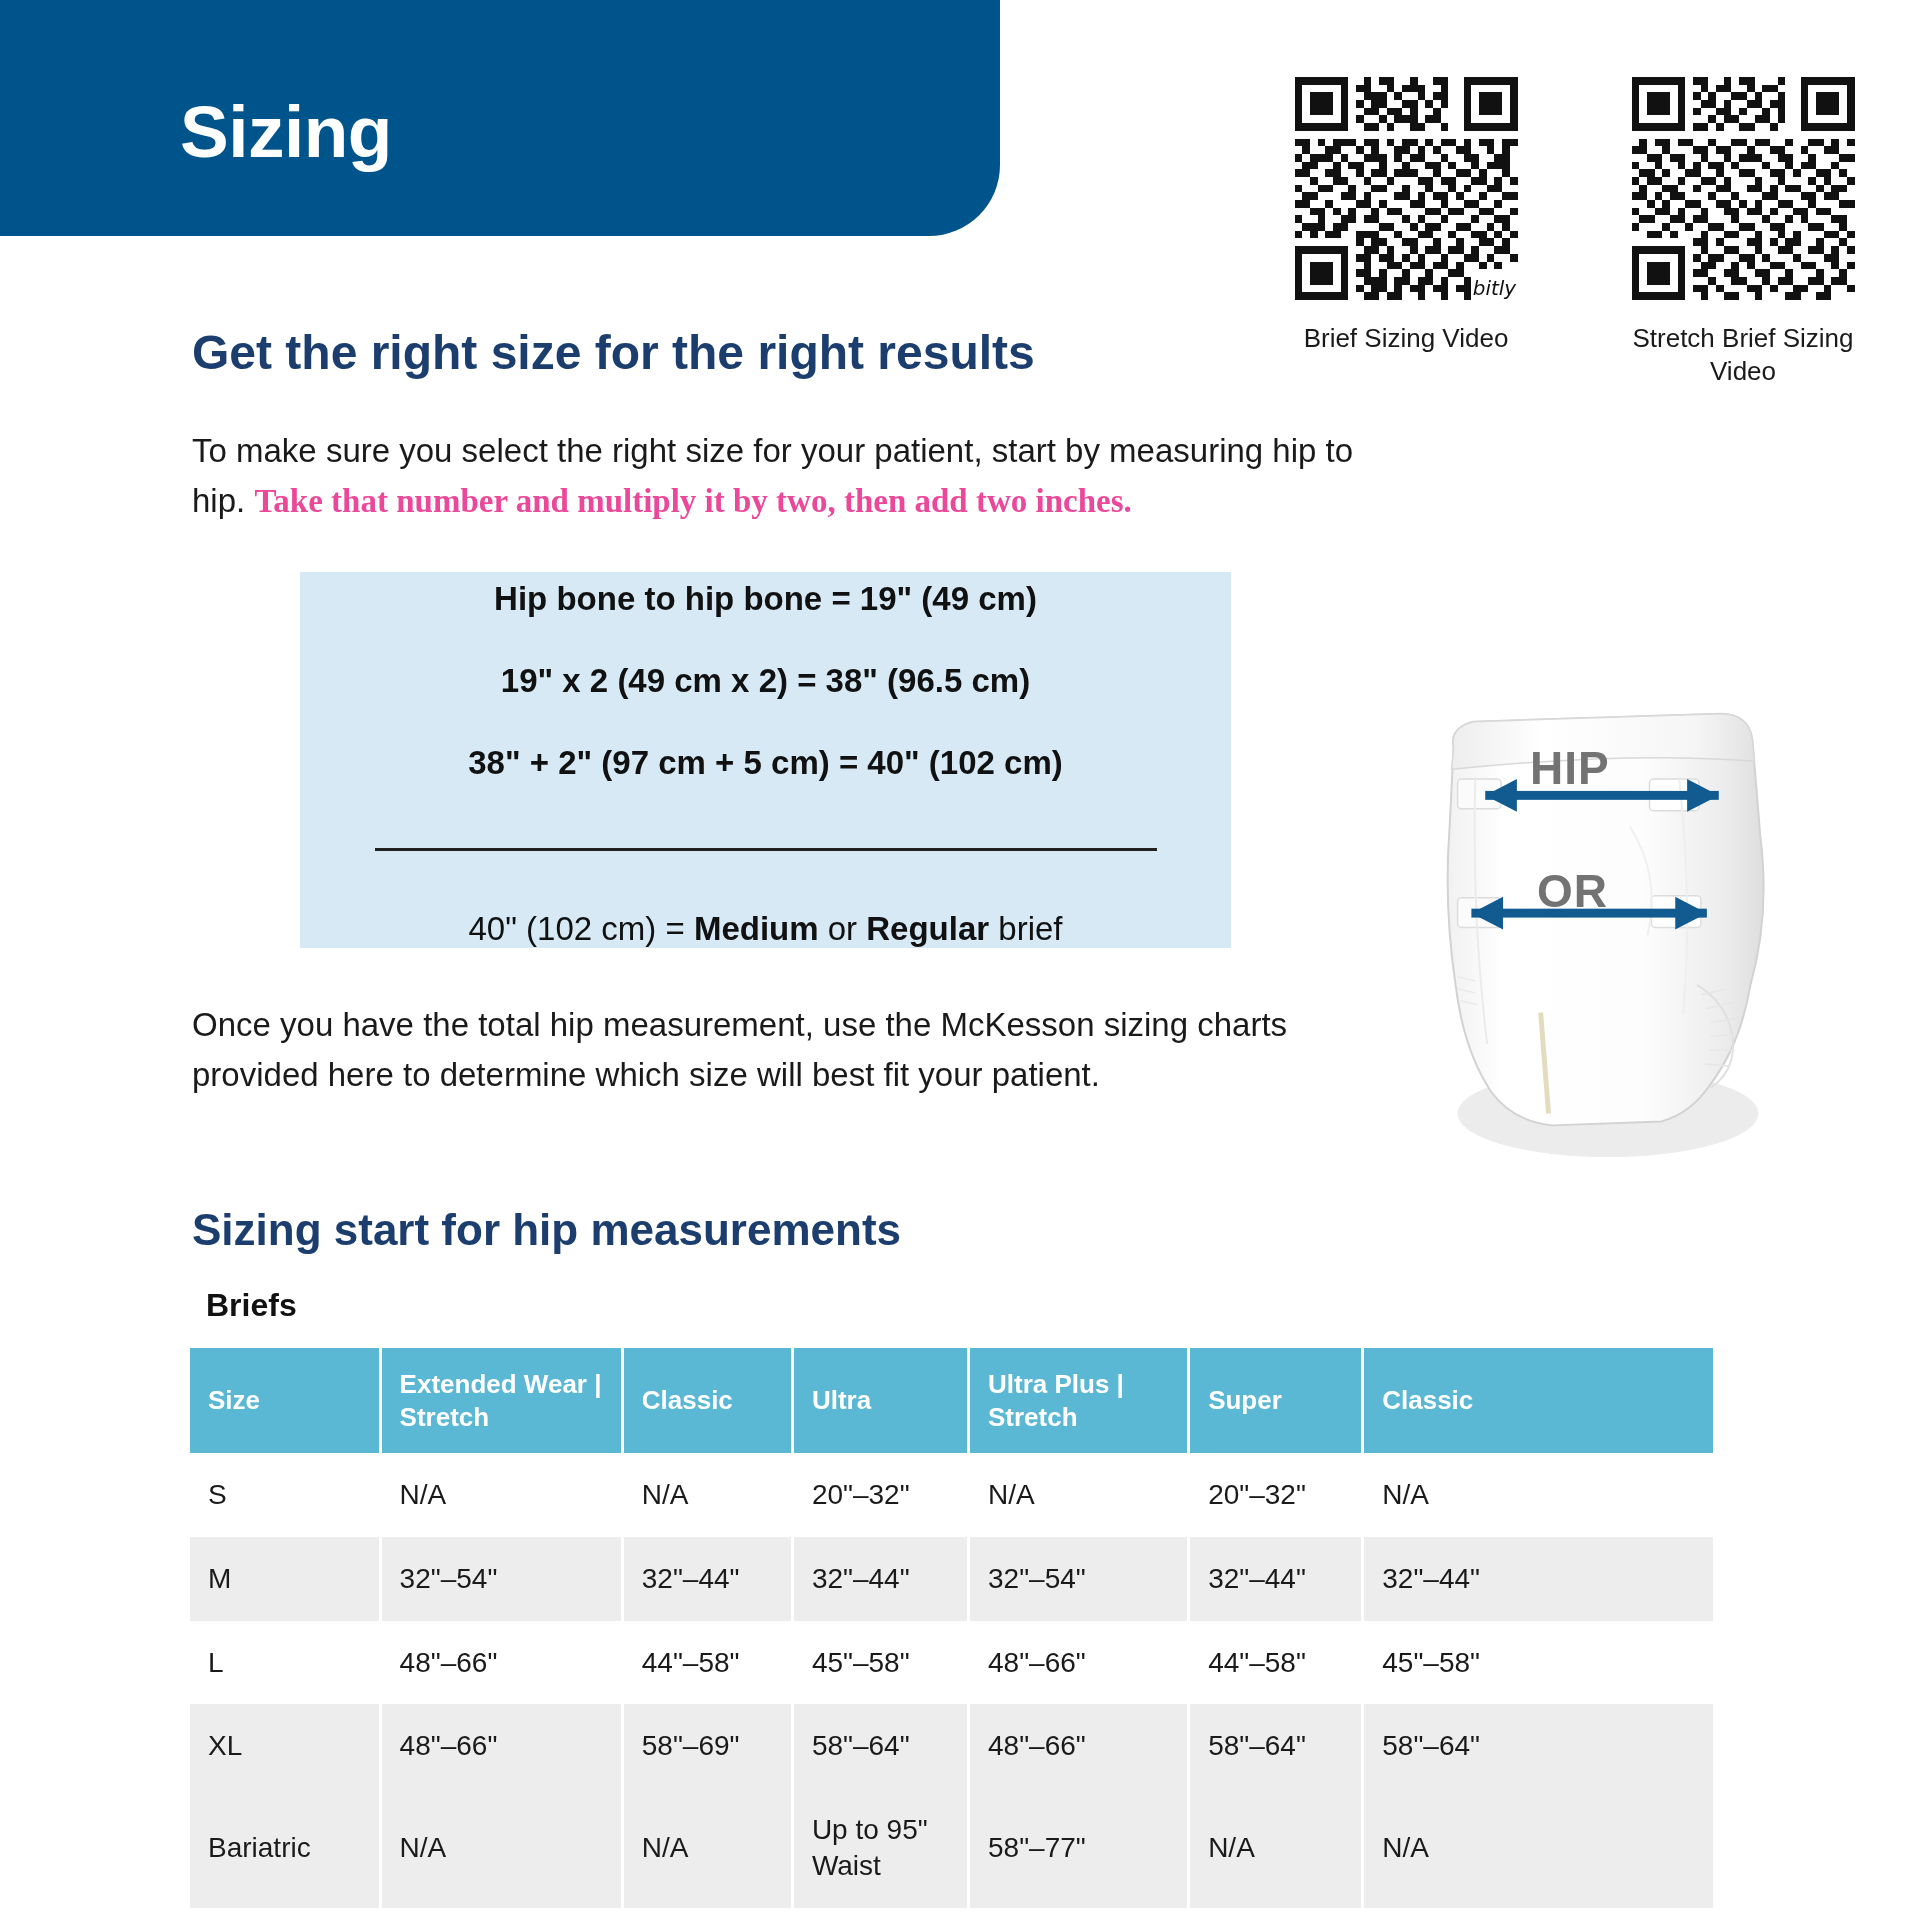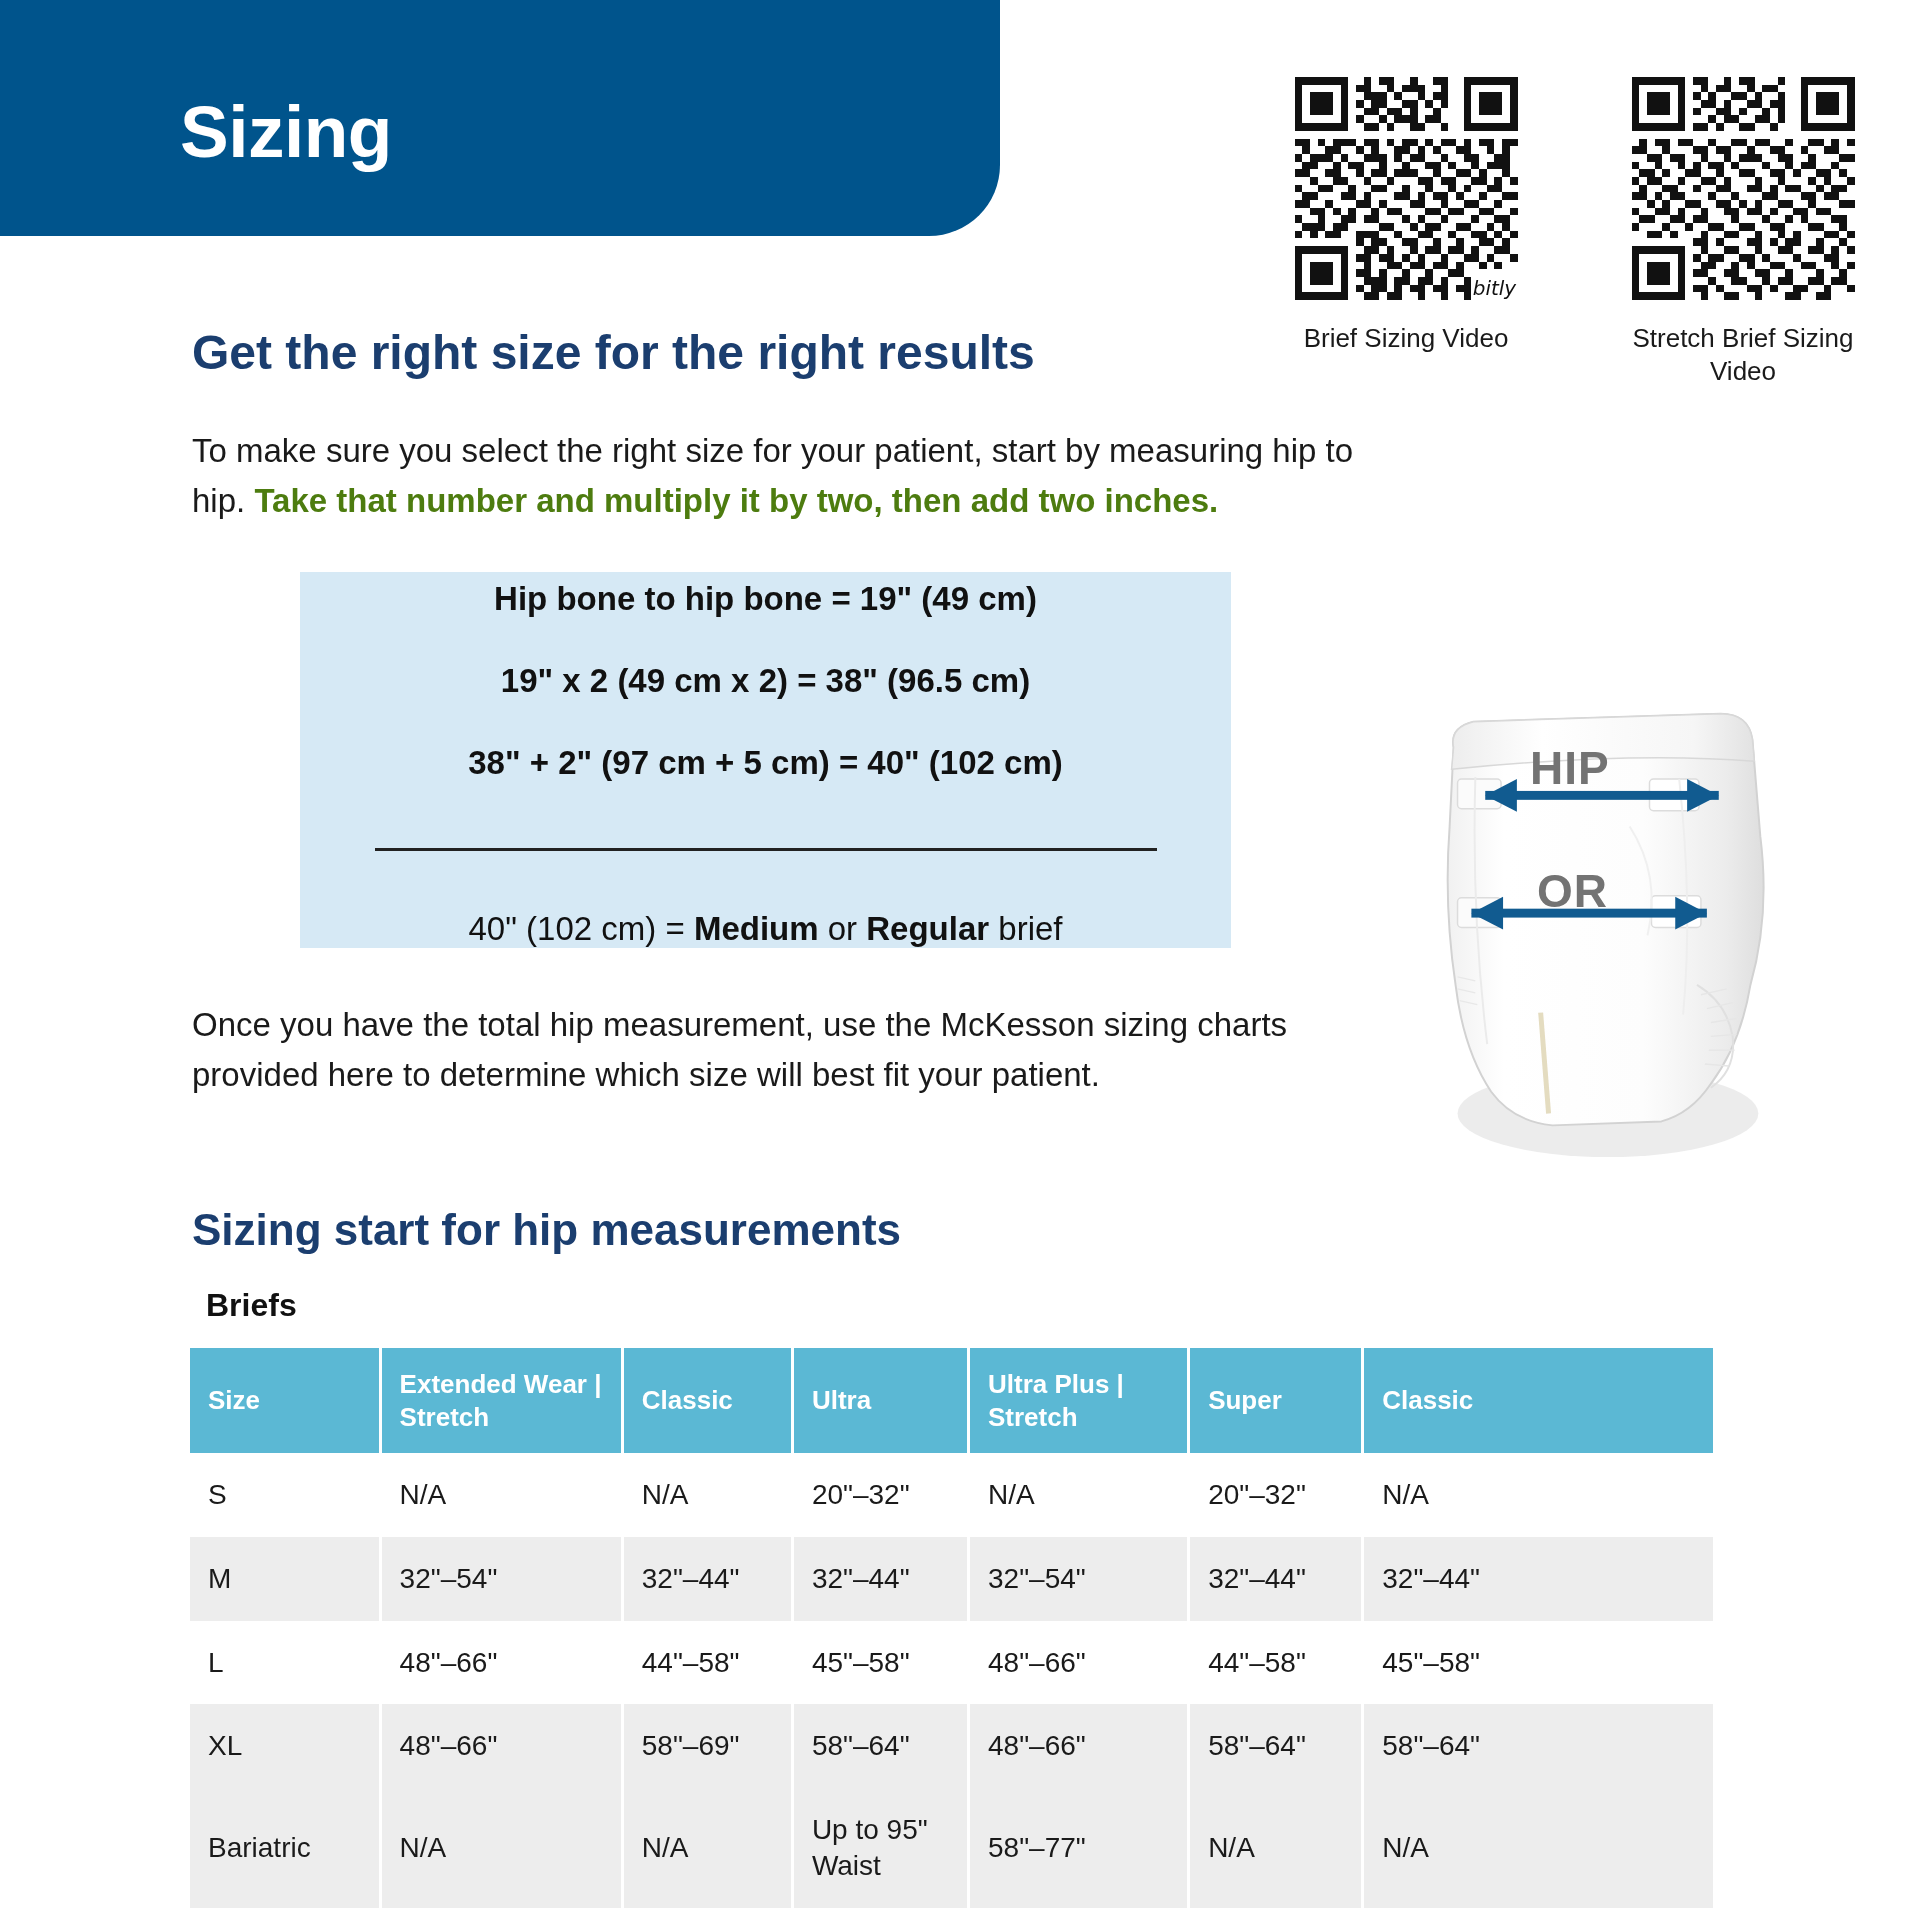--- a/index.html
+++ b/index.html
@@ -42,21 +42,21 @@
     color:#1B3E6F; font-weight:700; line-height:1.1;
   }
   .h2.main { top:327px; font-size:48px; }
   .h2.guides { top:1206px; font-size:44px; }
 
   .body-text {
     position:absolute; left:192px; top:426px;
     width:1208px; font-size:33px; color:#1a1a1a;
     line-height:1.52;
   }
-  .body-text strong { color:#4d7c0f; font-weight:700; }
+  .body-text strong { color:#ec4899; font-weight:700;font-family:Liberation Serif, serif; }
 
   .body-text2 {
     position:absolute; left:192px; top:1000px;
     width:1148px; font-size:33px; color:#1a1a1a;
     line-height:1.52;
   }
 
   
   .calc-box {
     position:absolute; left:300px; top:572px;

